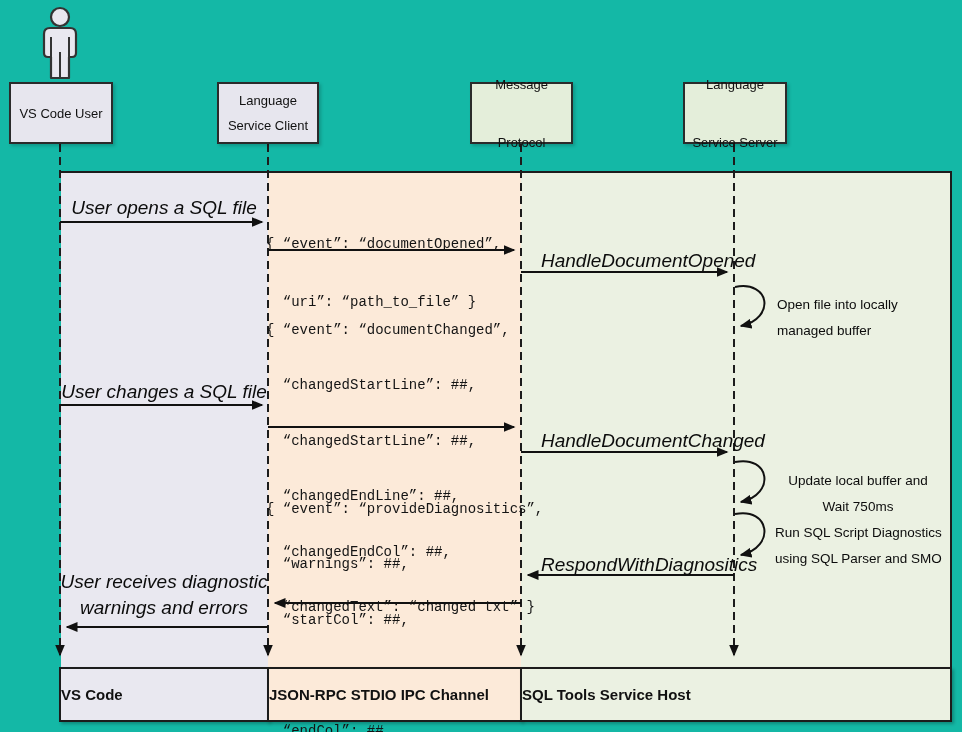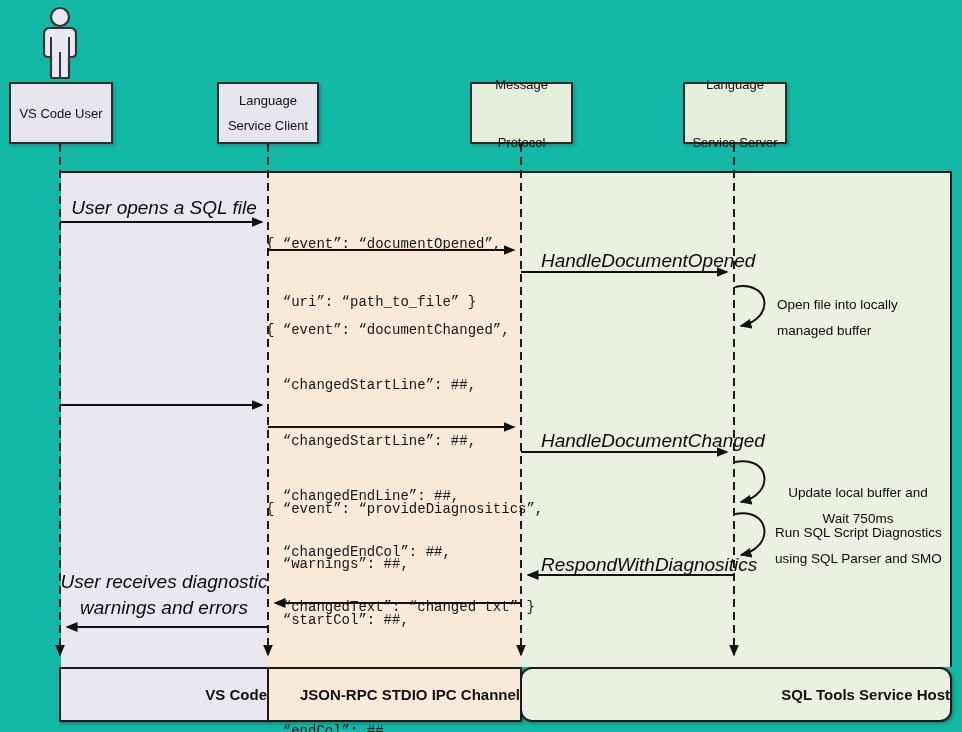--- a/index.html
+++ b/index.html
@@ -19,21 +19,21 @@
     position:absolute;top:82px;height:62px;border:2px solid #2b2b2b;
     display:flex;flex-direction:column;align-items:center;justify-content:center;
     font-size:13px;line-height:25px;text-align:center;
     box-shadow:2px 2px 3px rgba(0,0,0,0.18);box-sizing:border-box;
   }
   .fill-lavender{background:#e7e6ee;}
   .fill-green{background:#e4eeda;gap:33px;}
   
   .bottom-box{
     position:absolute;top:667px;height:55px;border:2px solid #1c1c1c;
-    display:flex;align-items:center;justify-content:flex-end;
+    display:flex;align-items:center;justify-content:flex-start;
     font-size:15px;font-weight:bold;box-sizing:border-box;
     box-shadow:2px 2px 3px rgba(0,0,0,0.25);
   }
   
   .msg-label{
     position:absolute;font-size:19px;font-style:italic;line-height:16px;
     white-space:nowrap;color:#0c0c0c;
   }
   .center-label{text-align:center;}
   .loop-label{
@@ -119,30 +119,31 @@
     <div>Message</div>
     <div>Protocol</div>
   </div>
   <div class="actor-box fill-green" style="left:683px;width:104px;">
     <div>Language</div>
     <div>Service Server</div>
   </div>
 
   <div class="msg-label center-label" style="left:60px;top:200px;width:208px;">User opens a SQL file</div>
   <div class="msg-label" style="left:541px;top:253px;">HandleDocumentOpened</div>
+  <div class="msg-label center-label" style="left:60px;top:384px;width:208px;">User changes a SQL file</div>
   <div class="msg-label" style="left:541px;top:433px;">HandleDocumentChanged</div>
   <div class="msg-label" style="left:541px;top:557px;">RespondWithDiagnositics</div>
   <div class="msg-label center-label" style="left:60px;top:600px;width:208px;">warnings and errors</div>
   <div class="msg-label center-label" style="left:60px;top:574px;width:208px;">User receives diagnostic</div>
 
   <div class="loop-label" style="left:777px;top:292px;">
     <div>Open file into locally</div>
     <div>managed buffer</div>
   </div>
-  <div class="loop-label centered" style="left:775px;top:480px;width:166px;">
+  <div class="loop-label centered" style="left:775px;top:468px;width:166px;">
     <div>Update local buffer and</div>
     <div>Wait 750ms</div>
   </div>
   <div class="loop-label" style="left:775px;top:520px;">
     <div>Run SQL Script Diagnostics</div>
     <div>using SQL Parser and SMO</div>
   </div>
 
   <div class="json-block lh26" style="left:266px;top:199px;">
     <div class="json-line">{ “event”: “documentOpened”,</div>
@@ -166,17 +167,17 @@
     <div class="json-line">  “endCol”: ##,</div>
     
   </div>
 
   <div class="bottom-box fill-lavender" style="left:59px;width:210px;background:#e9e8f0;">
     <span>VS Code</span>
   </div>
   <div class="bottom-box" style="left:267px;width:255px;background:#fcead9;">
     <span>JSON-RPC STDIO IPC Channel</span>
   </div>
-  <div class="bottom-box" style="left:520px;width:432px;background:#ebf1e2;border-radius:12px;">
+  <div class="bottom-box" style="left:520px;width:432px;background:#ebf1e2;">
     <span>SQL Tools Service Host</span>
   </div>
 
 </div>
 
 </body></html>

